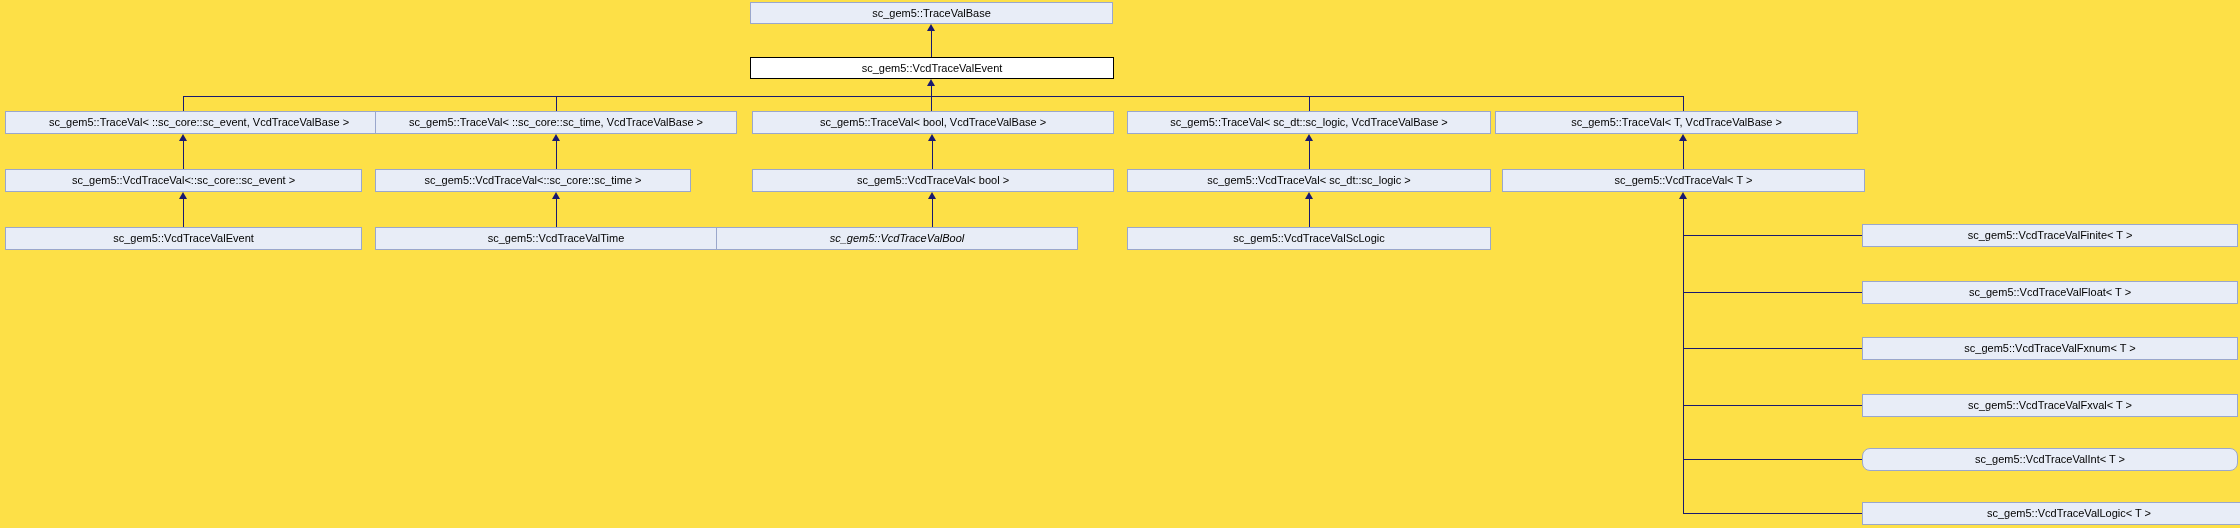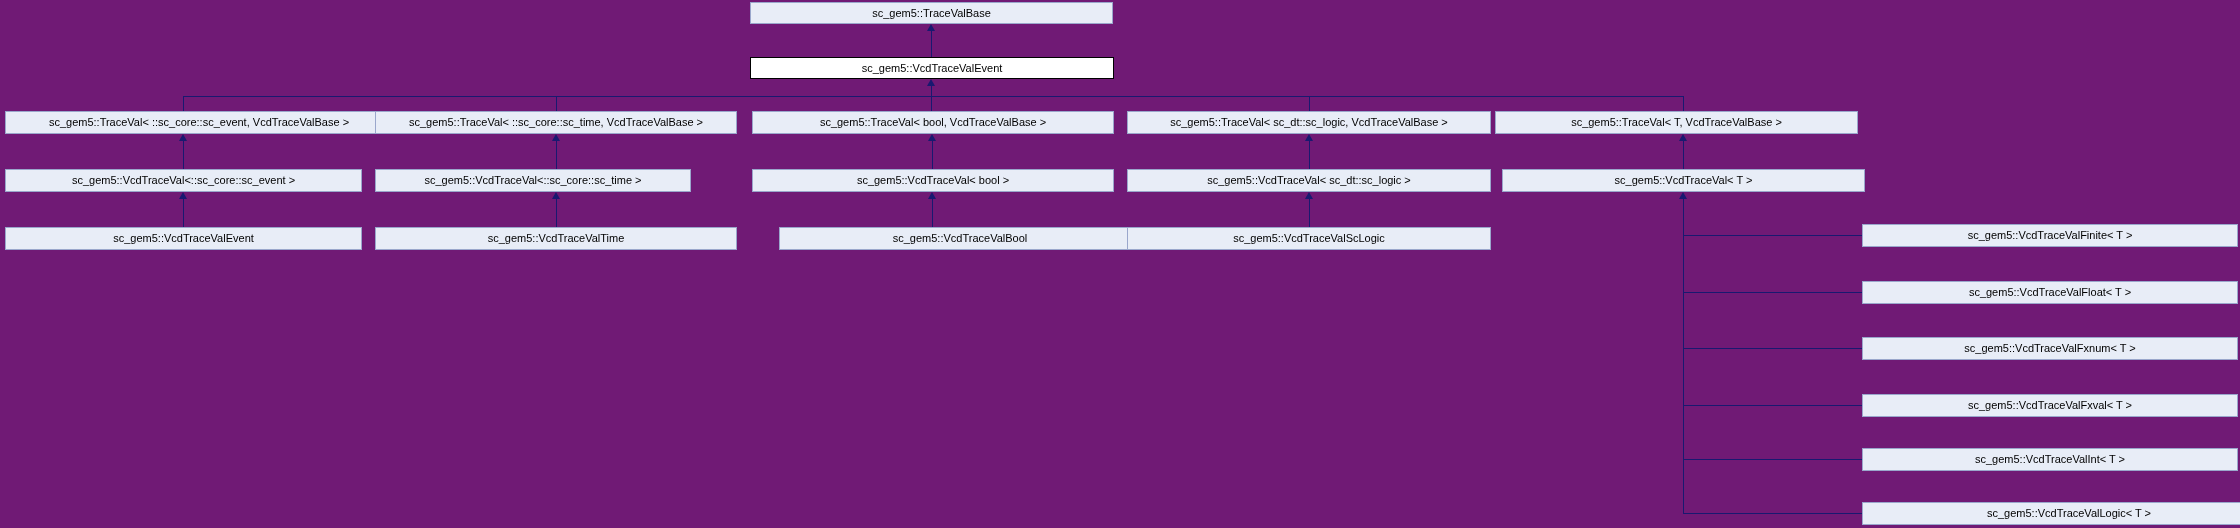--- a/index.html
+++ b/index.html
@@ -4,21 +4,21 @@
 <style>
   html, body {
     margin: 0; padding: 0;
     background: #ffffff;
     font-family: "Liberation Sans", "DejaVu Sans", sans-serif;
   }
   #canvas {
     position: relative;
     width: 2240px;
     height: 528px;
-    background: #701a75;
+    background: #fde047;
     overflow: hidden;
   }
   .node {
     position: absolute;
     box-sizing: border-box;
     height: 23px;
     background: #e8edf7;
     border: 1px solid #9aa7cc;
     color: #000000;
     font-size: 11px;
@@ -63,28 +63,28 @@
   <div class="node" style="left:1475px; top:111px; width:363px;margin-left:20px;">sc_gem5::TraceVal&lt; T, VcdTraceValBase &gt;</div>
 
   <div class="node" style="left:5px; top:169px; width:357px;">sc_gem5::VcdTraceVal&lt;::sc_core::sc_event &gt;</div>
   <div class="node" style="left:375px; top:169px; width:316px;">sc_gem5::VcdTraceVal&lt;::sc_core::sc_time &gt;</div>
   <div class="node" style="left:752px; top:169px; width:362px;">sc_gem5::VcdTraceVal&lt; bool &gt;</div>
   <div class="node" style="left:1127px; top:169px; width:364px;">sc_gem5::VcdTraceVal&lt; sc_dt::sc_logic &gt;</div>
   <div class="node" style="left:1502px; top:169px; width:363px;">sc_gem5::VcdTraceVal&lt; T &gt;</div>
 
   <div class="node" style="left:5px; top:227px; width:357px;">sc_gem5::VcdTraceValEvent</div>
   <div class="node" style="left:375px; top:227px; width:362px;">sc_gem5::VcdTraceValTime</div>
-  <div class="node" style="left:779px; top:227px; width:362px;">sc_gem5::VcdTraceValBool</div>
+  <div class="node" style="left:716px; top:227px; width:362px;font-style:italic;">sc_gem5::VcdTraceValBool</div>
   <div class="node" style="left:1127px; top:227px; width:364px;">sc_gem5::VcdTraceValScLogic</div>
 
   <div class="node" style="left:1862px; top:224px; width:376px;">sc_gem5::VcdTraceValFinite&lt; T &gt;</div>
   <div class="node" style="left:1862px; top:281px; width:376px;">sc_gem5::VcdTraceValFloat&lt; T &gt;</div>
   <div class="node" style="left:1862px; top:337px; width:376px;">sc_gem5::VcdTraceValFxnum&lt; T &gt;</div>
   <div class="node" style="left:1862px; top:394px; width:376px;">sc_gem5::VcdTraceValFxval&lt; T &gt;</div>
-  <div class="node" style="left:1862px; top:448px; width:376px;">sc_gem5::VcdTraceValInt&lt; T &gt;</div>
+  <div class="node" style="left:1862px; top:448px; width:376px;border-radius:8px;">sc_gem5::VcdTraceValInt&lt; T &gt;</div>
   <div class="node" style="left:1862px; top:502px; width:414px;">sc_gem5::VcdTraceValLogic&lt; T &gt;</div>
 
   <div class="vline" style="left:931px; top:26px; height:31px;"></div>
   <div class="arrow-up" style="left:927px; top:24px;"></div>
 
   <div class="vline" style="left:931px; top:81px; height:30px;"></div>
   <div class="arrow-up" style="left:927px; top:79px;"></div>
   <div class="hline" style="left:183px; top:96px; width:1500px;"></div>
   <div class="vline" style="left:183px;  top:96px; height:15px;"></div>
   <div class="vline" style="left:556px;  top:96px; height:15px;"></div>

